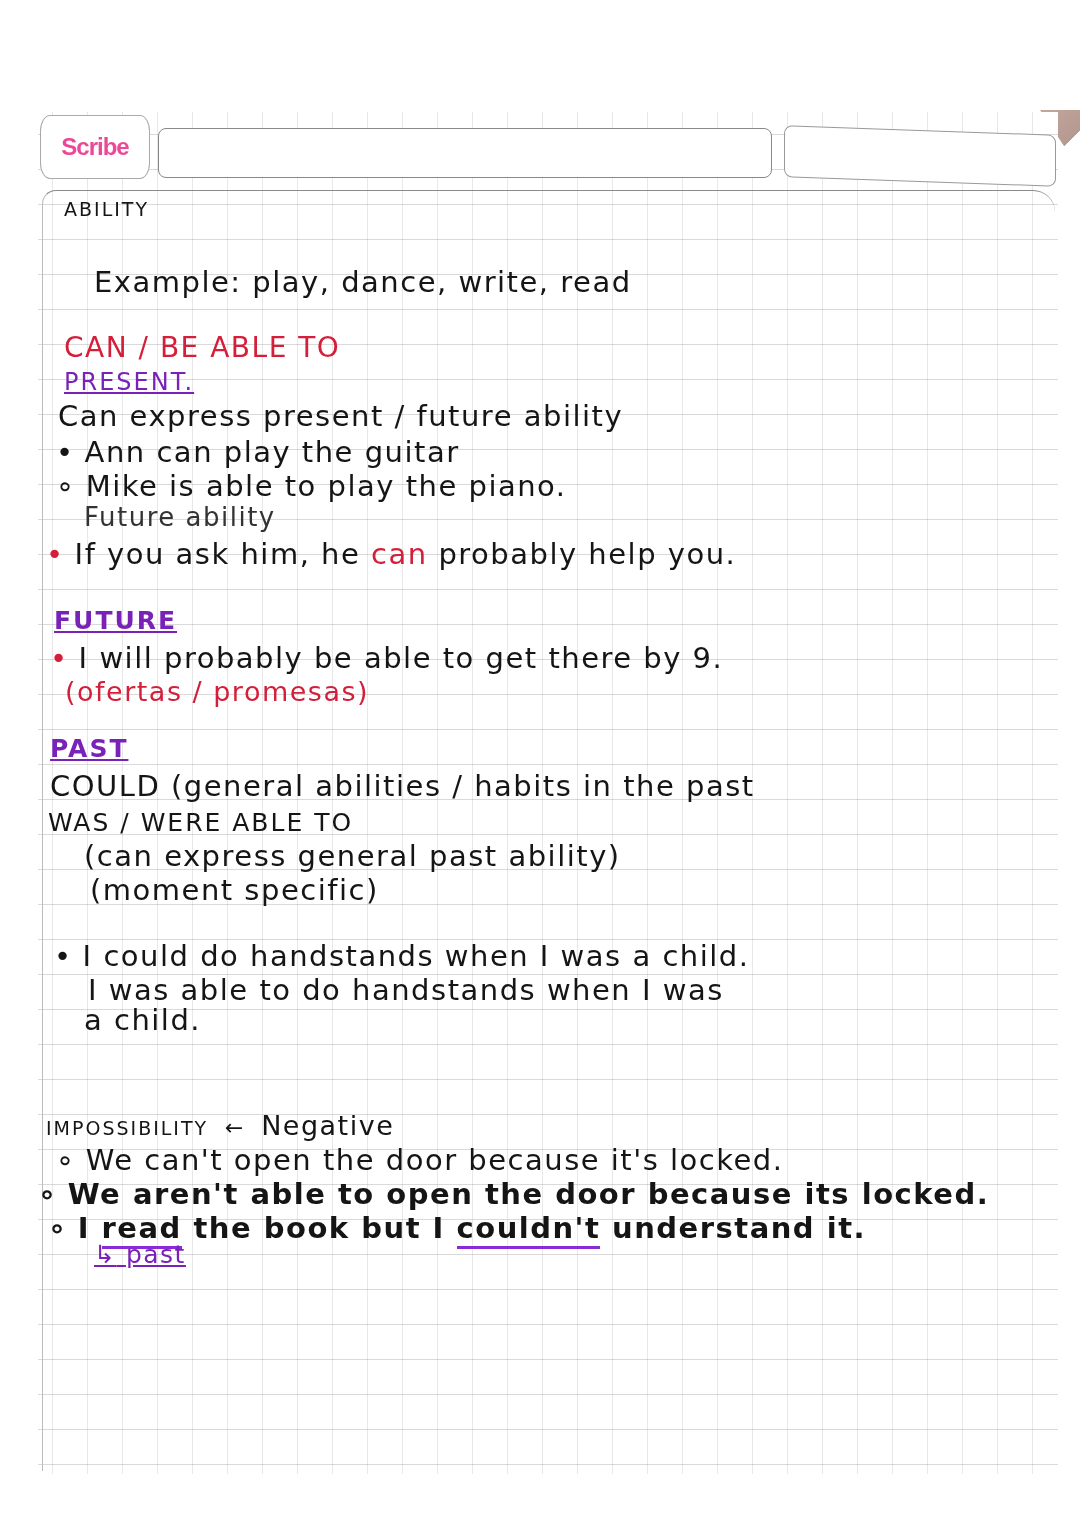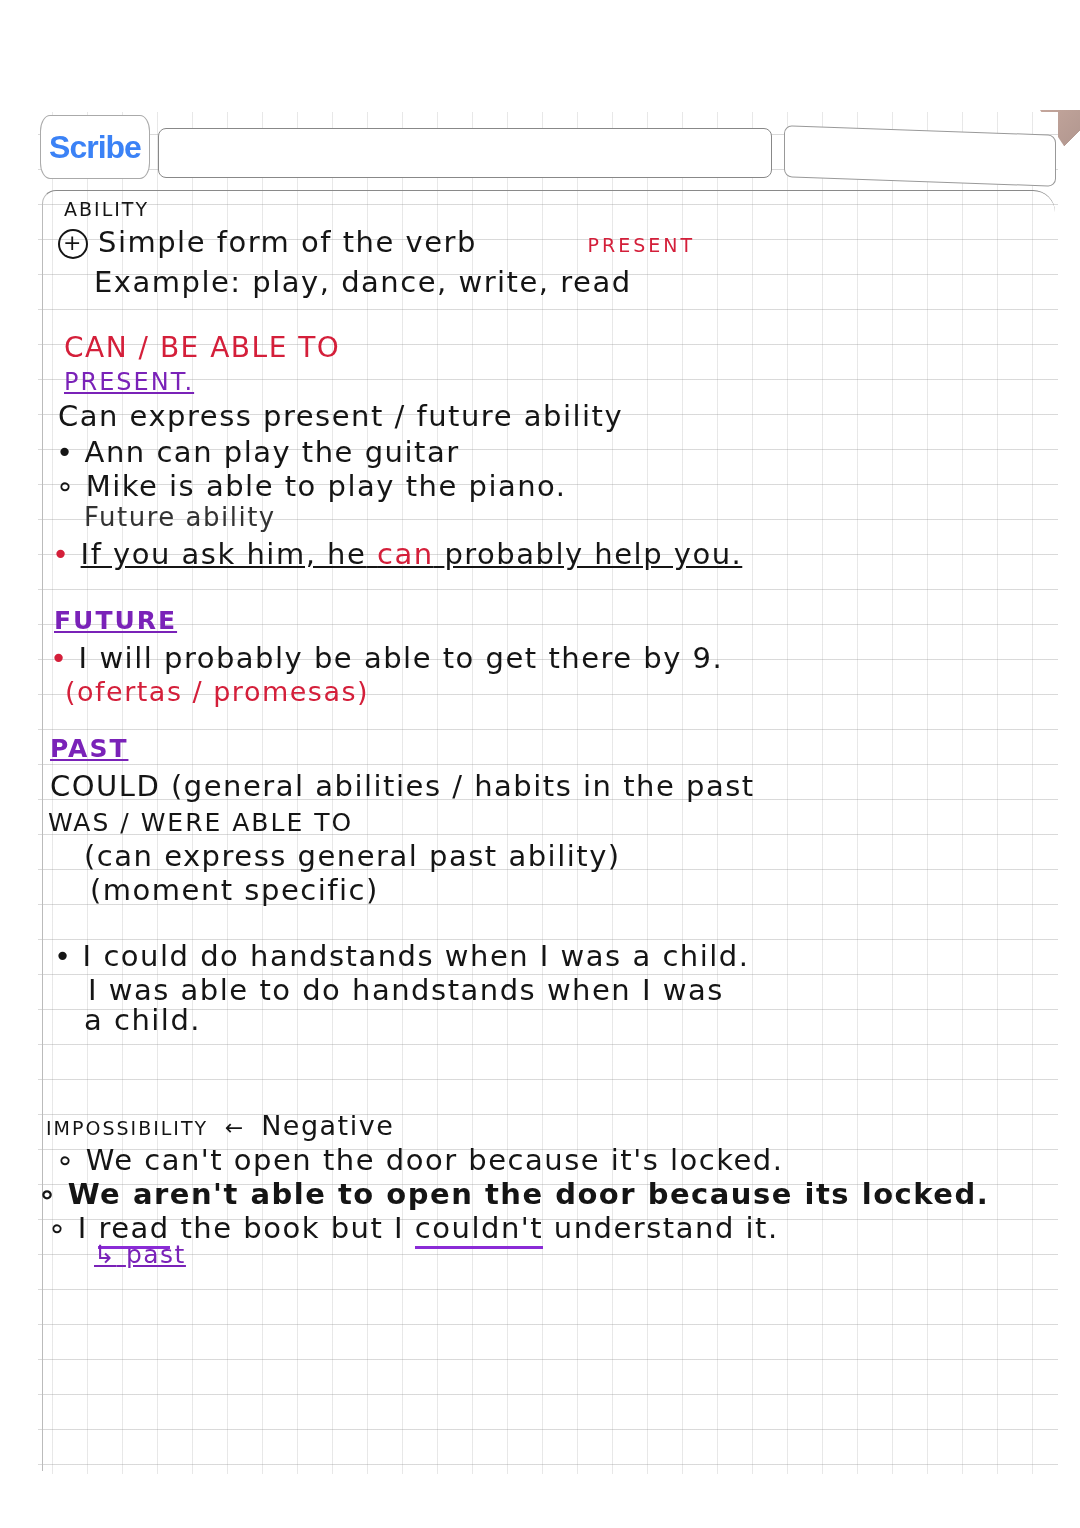--- a/index.html
+++ b/index.html
@@ -20,21 +20,21 @@
         linear-gradient(to bottom, rgba(120,120,120,0.28) 1px, transparent 1px);
       background-size: 35px 35px, 35px 35px;
       background-position: 14px 0, 0 22px;
     }
     .header-row { position: absolute; left: 0; top: 0; width: 1020px; height: 80px; }
     .logo-box {
       position: absolute; left: 2px; top: 3px; width: 108px; height: 62px;
       border: 1.5px solid #aaa; border-radius: 10px / 16px; background: #fff;
       display: flex; align-items: center; justify-content: center;
     }
-    .logo-text { font-family: "Liberation Sans", sans-serif; font-weight: bold; font-size: 32px; color: #3b82f6; letter-spacing: -1px; }
+    .logo-text { font-family: "Liberation Sans", sans-serif; font-weight: bold; font-size: 24px; color: #ec4899; letter-spacing: -1px; }
     .title-field {
       position: absolute; left: 120px; top: 16px; width: 612px; height: 48px;
       border: 1.5px solid #888; border-radius: 8px; background: #fff;
     }
     .date-field {
       position: absolute; left: 746px; top: 18px; width: 270px; height: 50px;
       border: 1.5px solid #999; border-radius: 8px; background: #fff;
       transform: skewY(2deg);
     }
     .content-frame {
@@ -66,37 +66,33 @@
   <div class="header-row">
     <div class="logo-box">
       <span class="logo-text">Scribe</span>
     </div>
     <div class="title-field"></div>
     <div class="date-field"></div>
   </div>
   <div class="content-frame"></div>
 
   <div class="line black small-caps" style="left:26px; top:88px;">ABILITY</div>
-  <div class="line black" style="left:20px; top:116px;">
-    <span class="circle-plus">+</span><span>Simple form of the verb</span>
-    <span class="red small-caps" style="margin-left:100px; letter-spacing:3px;">PRESENT</span>
-  </div>
   <div class="line black" style="left:56px; top:156px;">Example: play, dance, write, read</div>
 
   <div class="line red" style="left:26px; top:222px; font-size:28px;">CAN / BE ABLE TO</div>
   <div class="line purple small-caps" style="left:26px; top:258px; font-size:24px;">PRESENT.</div>
   <div class="line black" style="left:20px; top:290px;">Can express present / future ability</div>
   <div class="line black" style="left:18px; top:326px;">
     <span class="bullet">•</span><span>Ann can play the guitar</span>
   </div>
   <div class="line black" style="left:18px; top:360px;">
     <span class="bullet">∘</span><span>Mike is able to play the piano.</span>
   </div>
   <div class="line black" style="left:14px; top:392px; font-size:26px; color:#333;padding-left:32px;">Future ability</div>
-  <div class="line black" style="left:14px; top:428px;text-decoration:underline;">
+  <div class="line black" style="left:8px; top:428px;">
     <span class="bullet red">•</span><span>If you ask him, he</span>
     <span class="red">can</span>
     <span>probably help you.</span>
   </div>
 
   <div class="line purple small-caps" style="left:16px; top:496px; font-size:25px; font-weight:bold;">FUTURE</div>
   <div class="line black" style="left:12px; top:532px;">
     <span class="bullet red">•</span><span>I will probably be able to get there by 9.</span>
   </div>
   <div class="line red" style="left:14px; top:566px; font-size:27px;padding-left:13px;">(ofertas / promesas)</div>
@@ -116,21 +112,21 @@
     <span class="small-caps">IMPOSSIBILITY</span>
     <span style="margin:0 8px;">←</span>
     <span style="font-size:27px;">Negative</span>
   </div>
   <div class="line black" style="left:18px; top:1034px;">
     <span class="bullet">∘</span><span>We can't open the door because it's locked.</span>
   </div>
   <div class="line black" style="left:0; top:1068px;font-weight:bold;">
     <span class="bullet">∘</span><span>We aren't able to open the door because its locked.</span>
   </div>
-  <div class="line black" style="left:10px; top:1102px;">
+  <div class="line black" style="left:10px; top:1102px;font-weight:bold;">
     <span class="bullet">∘</span><span>I</span>
     <span class="underline-purple">read</span>
     <span>the book but I</span>
     <span class="underline-purple">couldn't</span>
     <span>understand it.</span>
   </div>
   <div class="line purple" style="left:56px; top:1130px; font-size:25px;">
     <span>↳</span>
     <span>past</span>
   </div>

